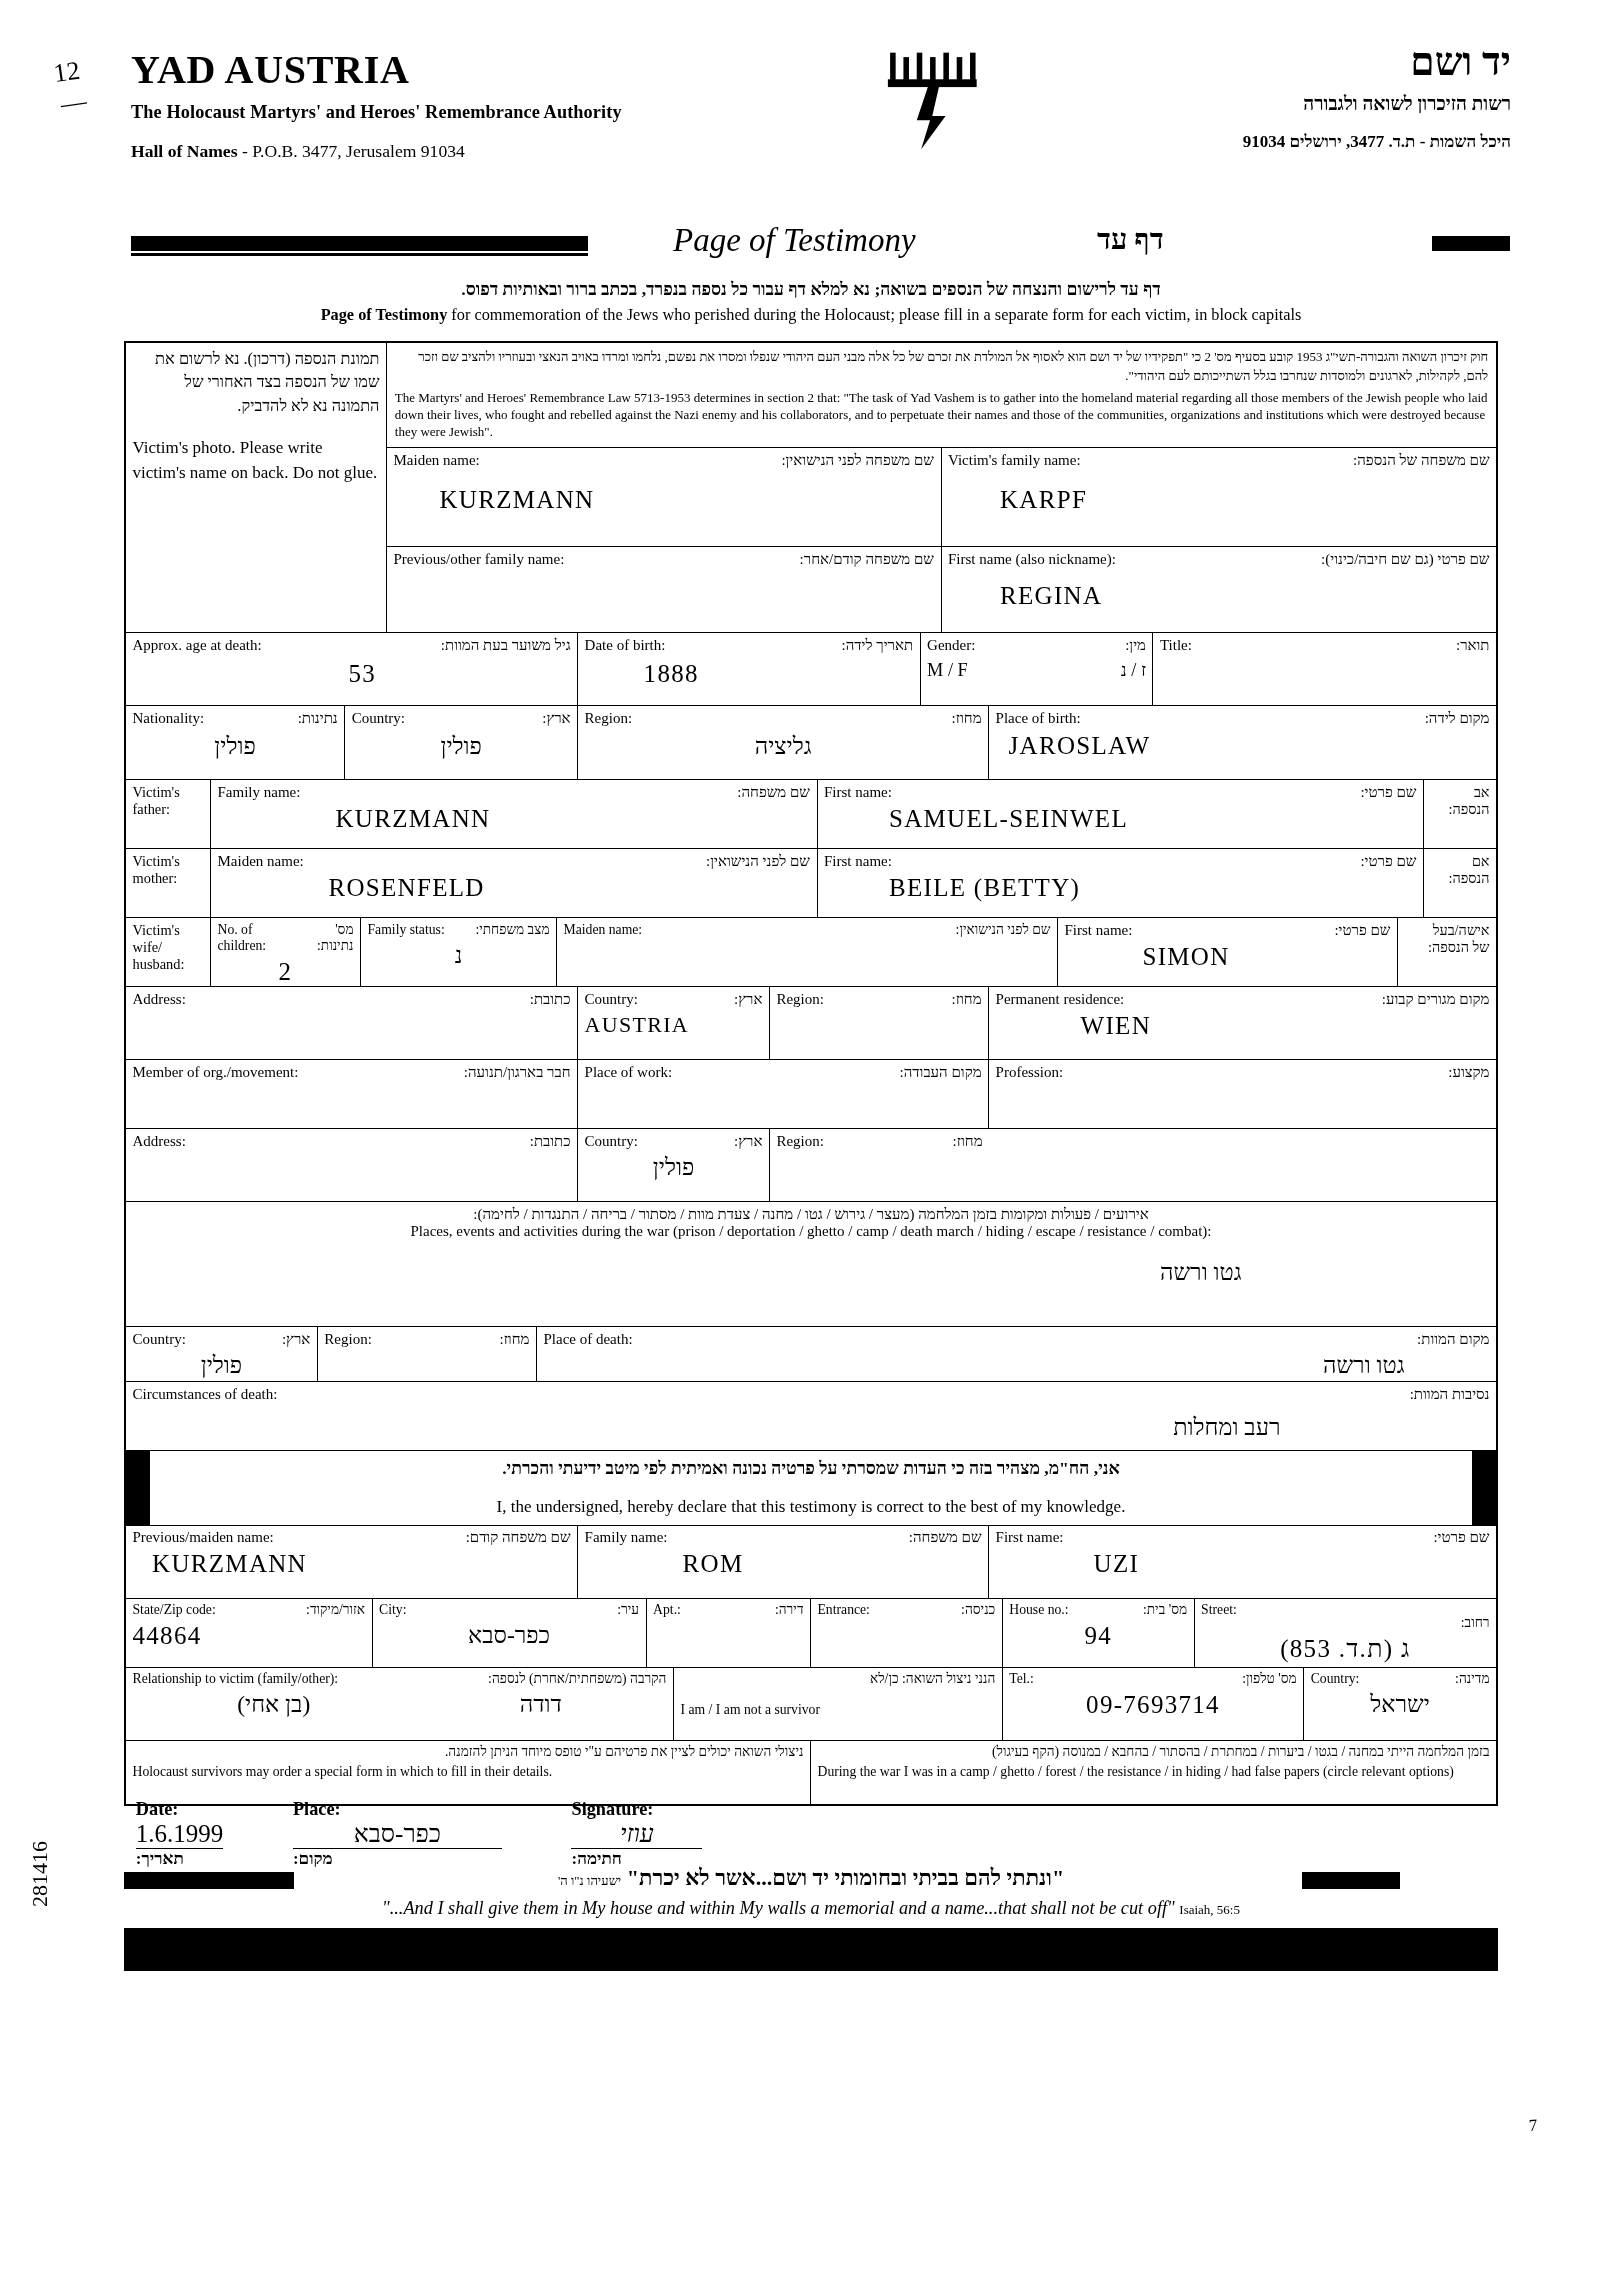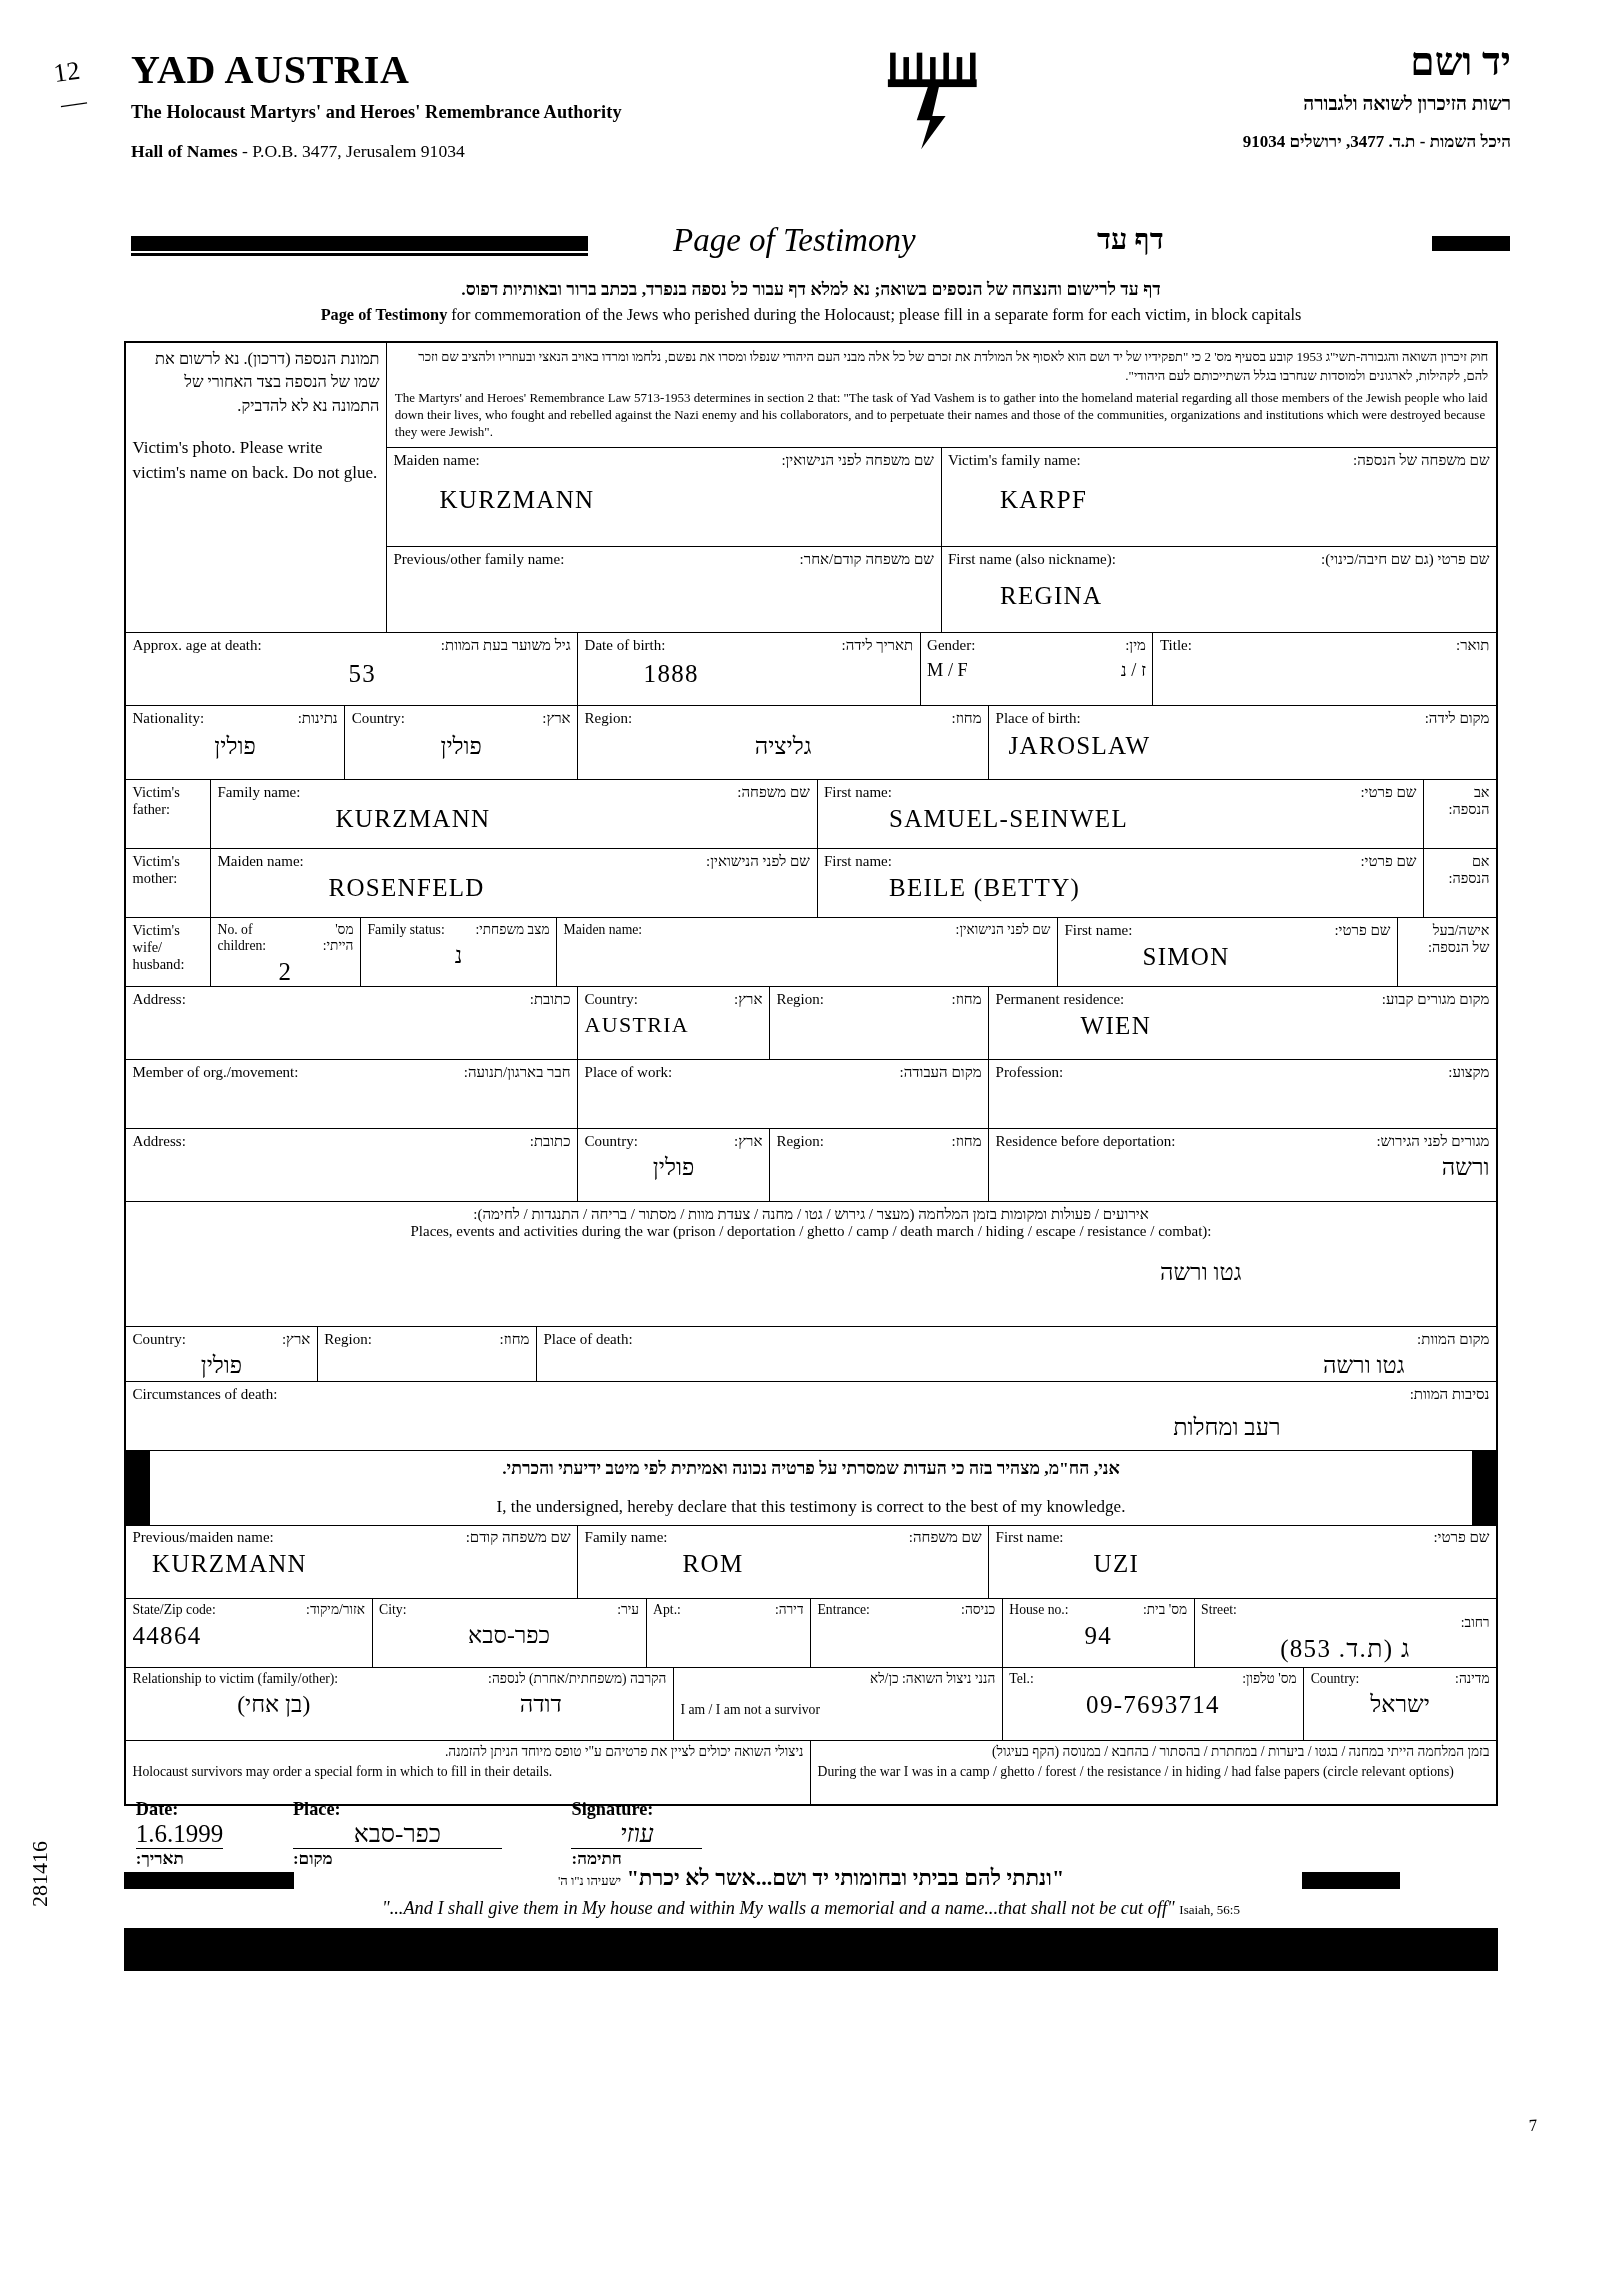--- a/index.html
+++ b/index.html
@@ -303,21 +303,21 @@
     </div>
 
     <div class="row">
       <div class="cell" style="width:85px;font-size:14.4px;">
         <div>Victim's wife/</div>
         <div>husband:</div>
       </div>
       <div class="cell" style="width:150px;height:68px;">
         <div class="lbl-row">
           <span class="lbl" style="font-size:13.7px;">No. of children:</span>
-          <span class="lbl-he" style="font-size:13.7px;">מס' הייתי:</span>
+          <span class="lbl-he" style="font-size:13.7px;">מס' נתינות:</span>
         </div>
         <div class="hand" style="margin-top:3.9px;text-align:center;">2</div>
       </div>
       <div class="cell" style="width:196px;">
         <div class="lbl-row">
           <span class="lbl" style="font-size:13.7px;">Family status:</span>
           <span class="lbl-he" style="font-size:13.7px;">מצב משפחתי:</span>
         </div>
         <div class="hand-he" style="margin-top:3.9px;text-align:center;">נ</div>
       </div>
@@ -410,27 +410,20 @@
           <span class="lbl-he">ארץ:</span>
         </div>
         <div class="hand-he" style="margin-top:3.9px;text-align:center;">פולין</div>
       </div>
       <div class="cell" style="width:16%;">
         <div class="lbl-row">
           <span class="lbl">Region:</span>
           <span class="lbl-he">מחוז:</span>
         </div>
         <div class="hand"></div>
-      </div>
-      <div class="cell" style="flex:1;">
-        <div class="lbl-row">
-          <span class="lbl">Residence before deportation:</span>
-          <span class="lbl-he">מגורים לפני הגירוש:</span>
-        </div>
-        <div class="hand-he" style="margin-top:3.9px;margin-left:118px;">ורשה</div>
       </div>
     </div>
 
     <div class="row">
       <div class="cell" style="flex:1;height:124px;">
         <div class="lbl-he" style="text-align:center;">אירועים / פעולות ומקומות בזמן המלחמה (מעצר / גירוש / גטו / מחנה / צעדת מוות / מסתור / בריחה / התנגדות / לחימה):</div>
         <div class="lbl" style="text-align:center;">Places, events and activities during the war (prison / deportation / ghetto / camp / death march / hiding / escape / resistance / combat):</div>
         <div class="hand-he" style="margin-top:19.6px;margin-right:248px;text-align:right;">גטו ורשה</div>
       </div>
     </div>

